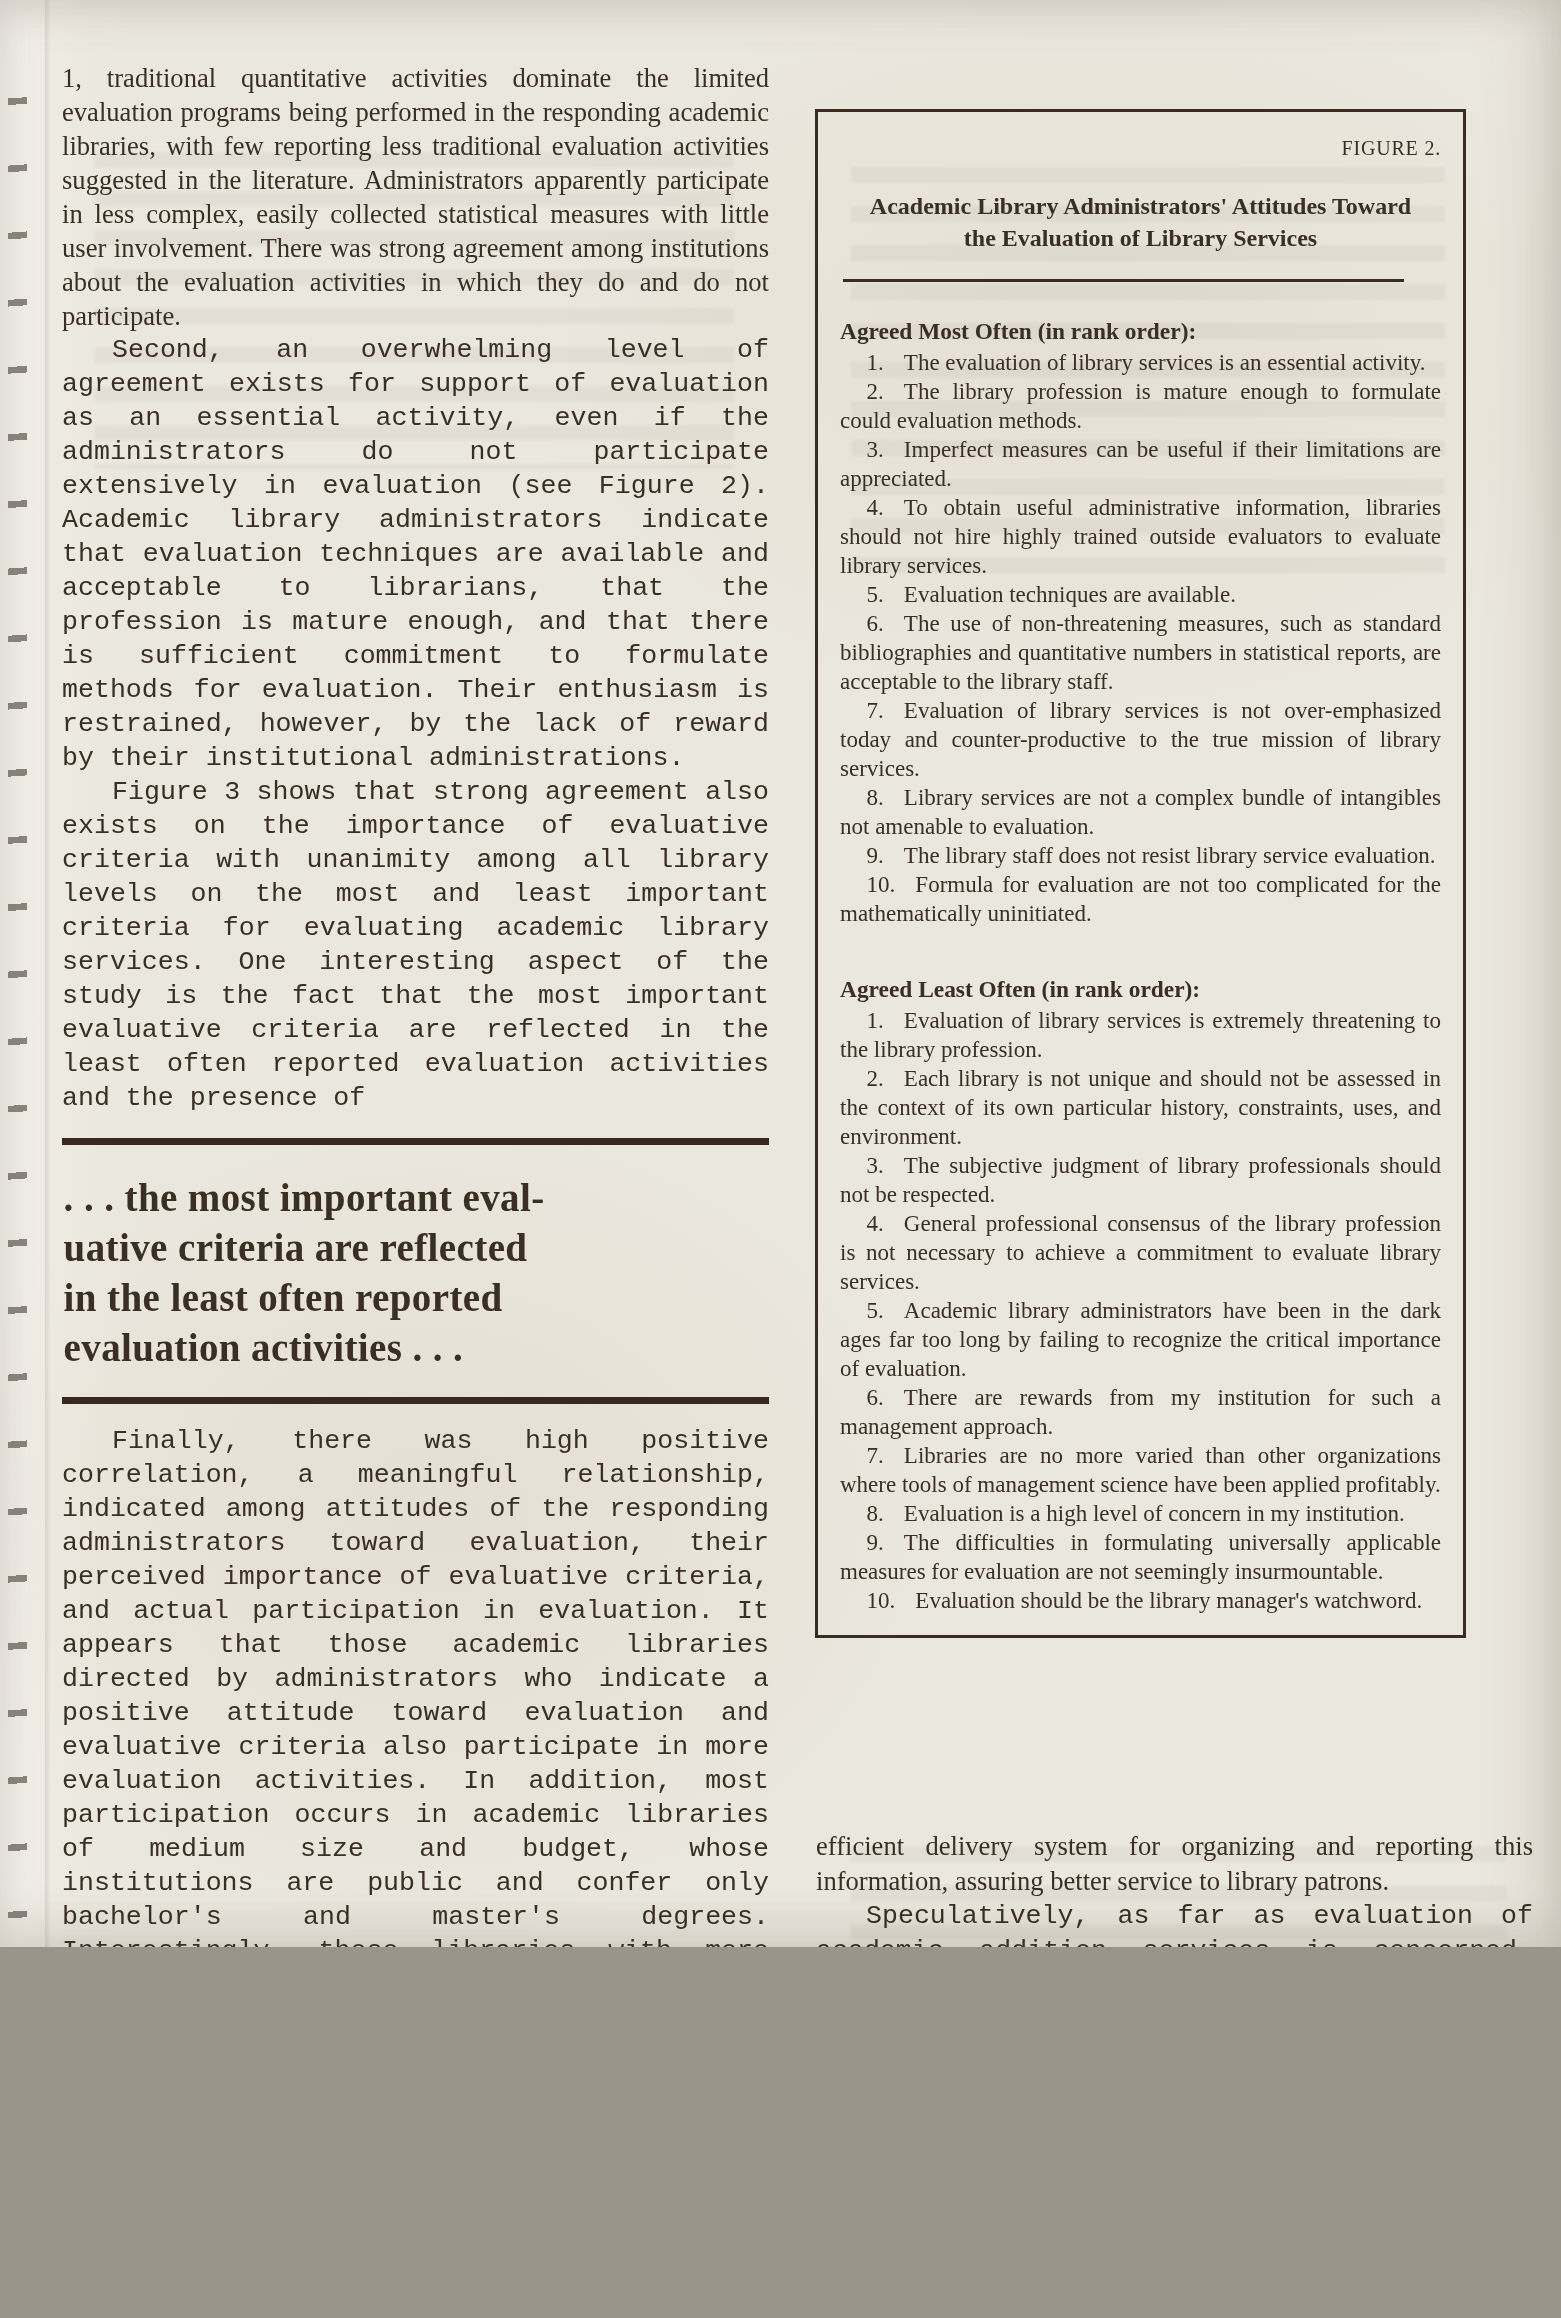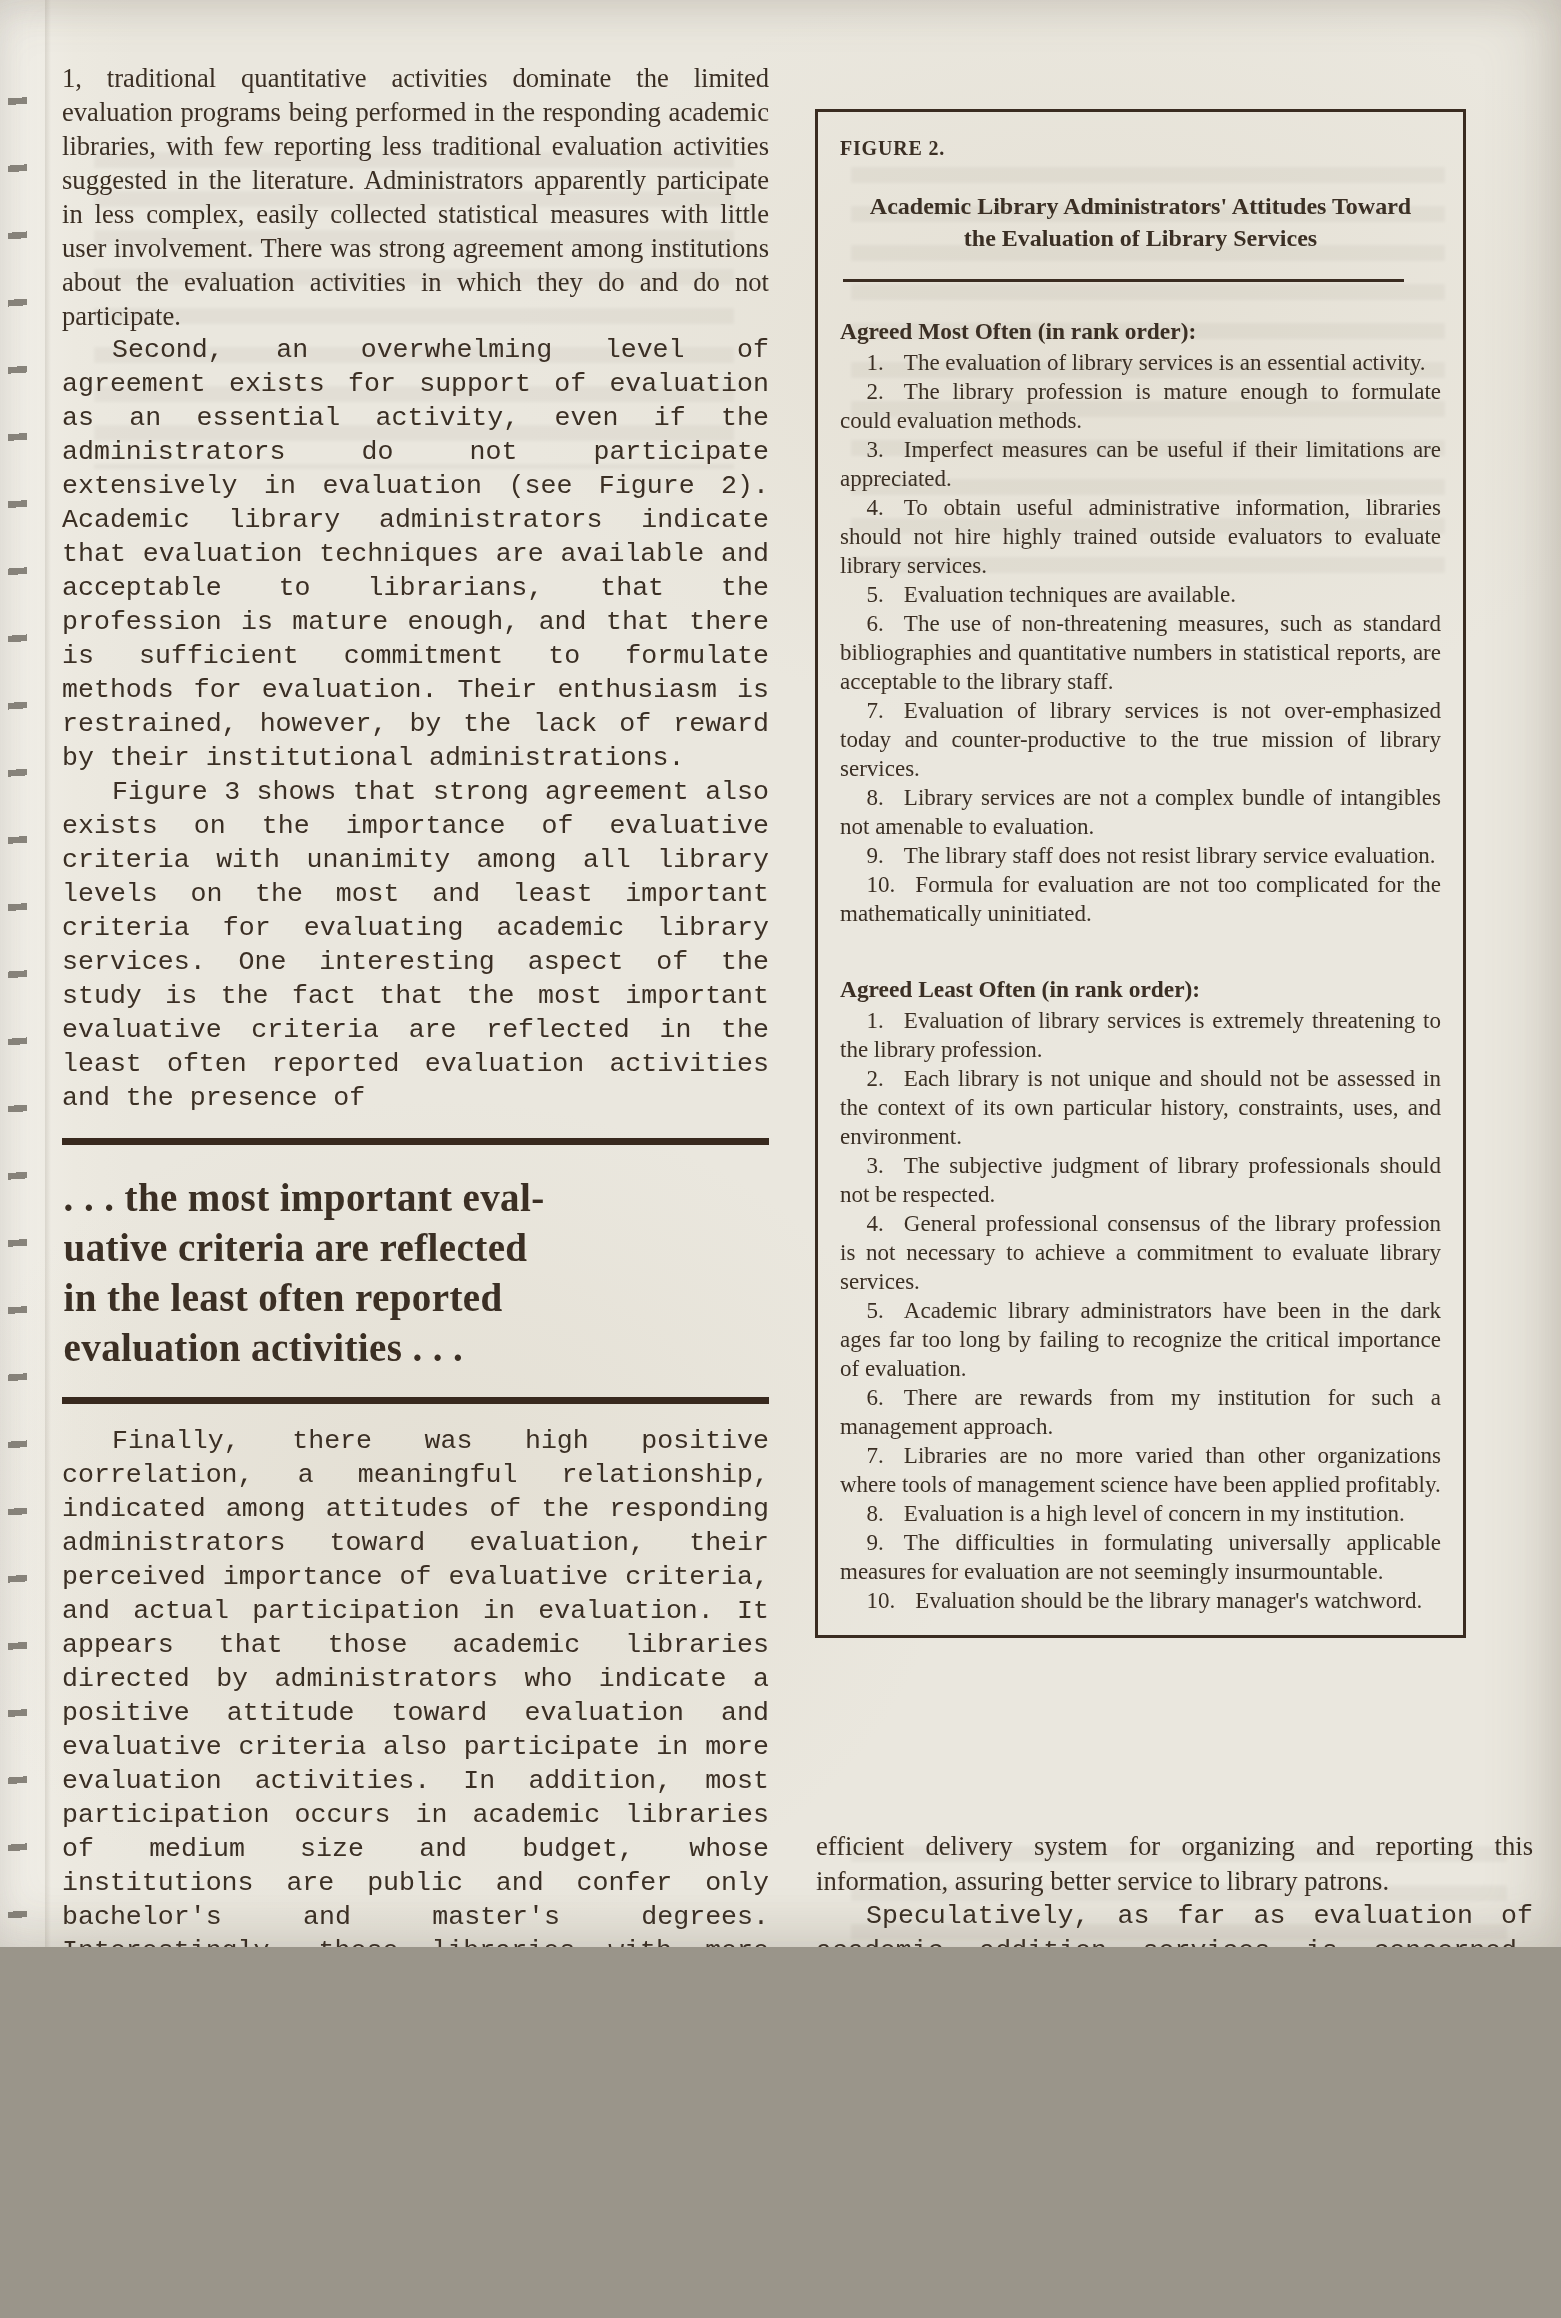--- a/index.html
+++ b/index.html
@@ -53,21 +53,21 @@
     padding:28px 3.1px 23.4px 1.6px;
   }
   .pq-line{font-size:39px;line-height:50px;font-weight:bold;letter-spacing:0.4px;}
 
   
   .figure-box{
     position:absolute;left:815px;top:109px;width:651px;
     box-sizing:border-box;border:3.9px solid #3a2c21;
     padding:25px 22px 20px;
   }
-  .fig-label{text-align:left;font-weight:bold;font-size:20px;letter-spacing:0.8px;}
+  .fig-label{text-align:right;font-weight:normal;font-size:20px;letter-spacing:0.8px;}
   .fig-title{text-align:center;font-weight:bold;font-size:24px;line-height:32px;margin:30px auto 4px;width:94%;}
   .fig-rule{border-top:3.9px solid #3a2c21;margin:25px 37px 0 3.1px;}
   .fig-heading{font-weight:bold;font-size:23.4px;margin:36px 0 3.1px;}
   .fig-section.second .fig-heading{margin-top:48px;}
   .fig-item{margin:0;font-size:23px;line-height:29px;text-align:justify;text-indent:26.6px;}
   .fig-num{margin-right:20px;}
 
   
   .col-right-below{position:absolute;left:816px;top:1829px;width:717px;}
   .col-right-below .body-p{font-size:26.6px;line-height:35px;}

